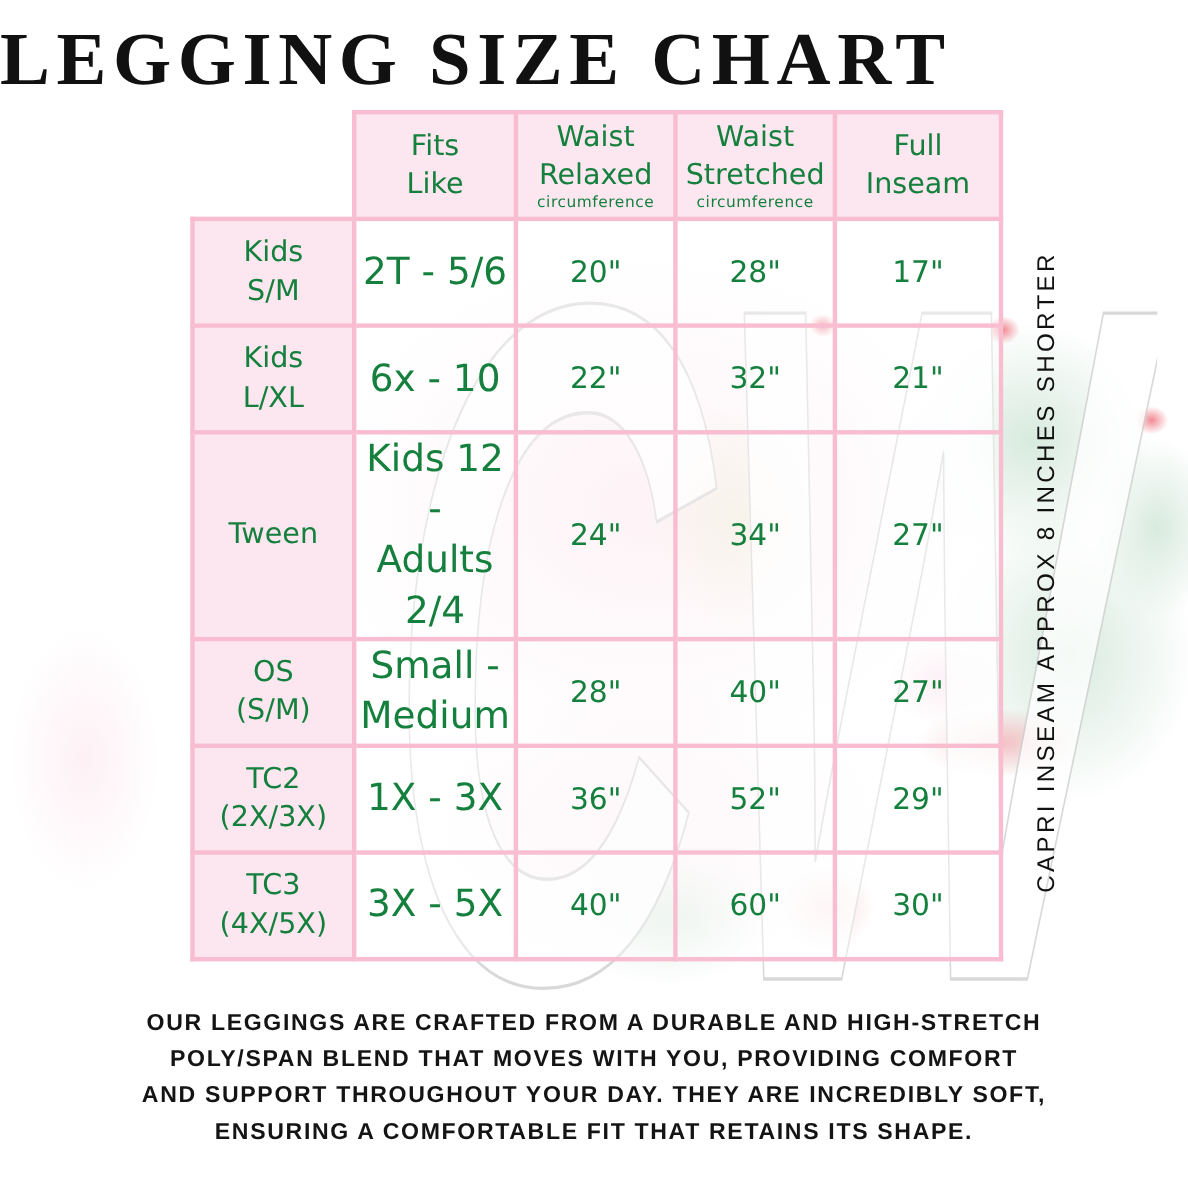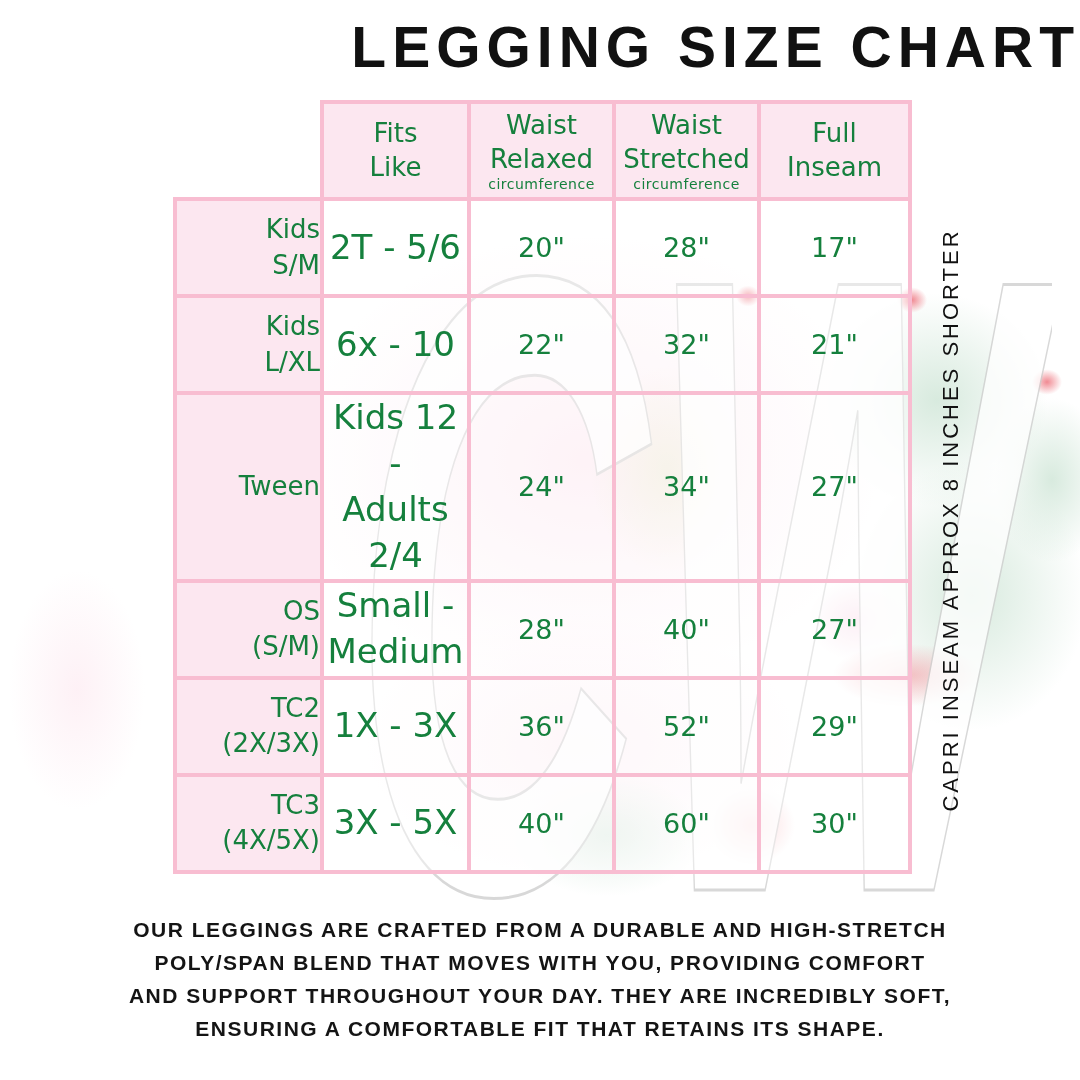--- a/index.html
+++ b/index.html
@@ -21,42 +21,42 @@
   .mint-soft { background:radial-gradient(closest-side, rgba(206,229,214,0.55), rgba(206,229,214,0) 82%); }
   .olive     { background:radial-gradient(closest-side, rgba(226,229,188,0.45), rgba(226,229,188,0) 80%); }
   .redflower { background:radial-gradient(closest-side, rgba(238,118,128,0.85), rgba(238,118,128,0) 75%); }
   .redsoft   { background:radial-gradient(closest-side, rgba(238,118,128,0.45), rgba(238,118,128,0) 78%); }
   .palepink  { background:radial-gradient(closest-side, rgba(250,228,238,0.95), rgba(250,228,238,0) 80%); }
   .wm-svg { position:absolute; left:320px; top:235px; z-index:0; }
 
   
   .page-title {
     position:absolute; top:14px; left:0; width:100%;
-    text-align:right; z-index:2;
-    font-family:Liberation Sans, sans-serif;
-    font-weight:bold; font-size:57px; letter-spacing:6px;
+    text-align:left; z-index:2;
+    font-family:Liberation Serif, serif;
+    font-weight:bold; font-size:68px; letter-spacing:6px;
     color:#111;
   }
 
   
   table.size-table {
     position:absolute; left:173px; top:100px; z-index:2;
     border-collapse:collapse; table-layout:fixed; width:735px;
     font-family:"DejaVu Sans", sans-serif; color:#15803d;
   }
   table.size-table tr { height:97px; }
   table.size-table th, table.size-table td {
     border:4px solid #f8bdd1;
     text-align:center; vertical-align:middle;
     white-space:pre-line; padding:0; font-weight:normal;
   }
   th.corner { border:none !important; background:transparent; }
   thead th.colhead, tbody th.rowlabel { background:rgba(252,229,239,0.94); }
   thead th.colhead { font-size:26px; line-height:1.3; }
-  tbody th.rowlabel { font-size:26px; line-height:1.35;text-align:right; }
+  tbody th.rowlabel { font-size:26px; line-height:1.35; }
   tbody td { background:rgba(255,255,255,0.42); font-size:27px; }
   td.fitscell { font-size:34px; line-height:1.35; }
   .sub { display:block; font-size:14px; line-height:1.1; margin-top:0; letter-spacing:0.5px; }
   .sub:empty { display:none; }
 
   
   .side-note {
     position:absolute; left:951px; top:520px; z-index:2;
     transform:translate(-50%,-50%) rotate(-90deg);
     white-space:nowrap;

